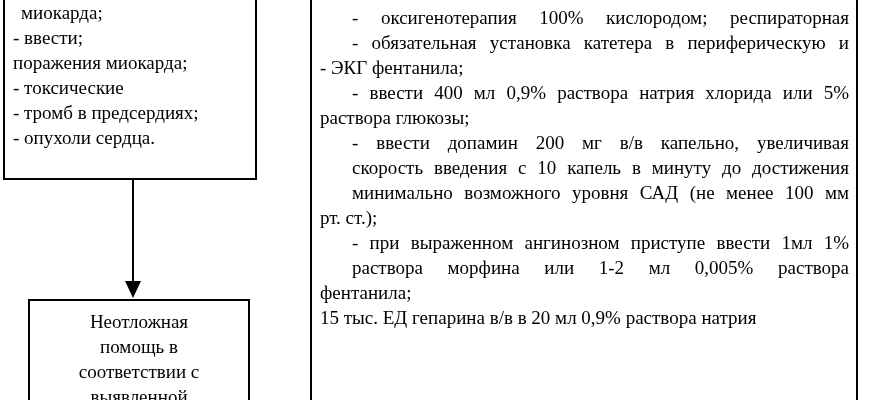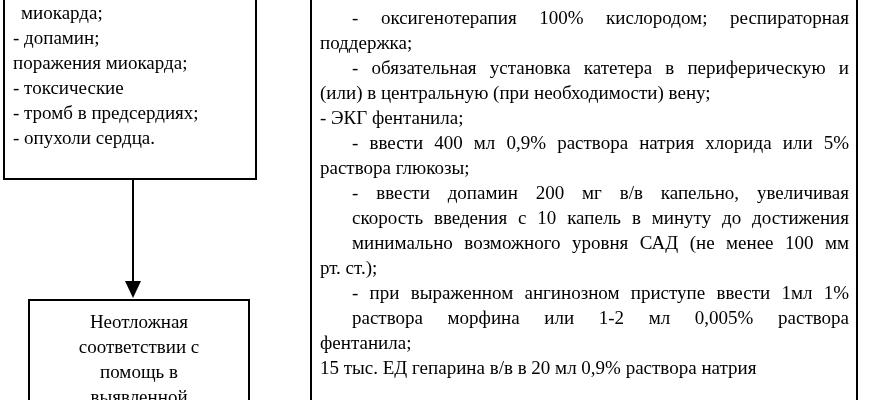--- a/index.html
+++ b/index.html
@@ -90,42 +90,40 @@
     border-top: 17px solid var(--ink);
   }
 </style>
 </head>
 <body>
 
 <div class="stage">
 
   <div class="box causes-box">
       <div class="line indent">миокарда;</div>
-      <div class="line">- допамин;</div>
+      <div class="line">- ввести;</div>
       <div class="line">поражения миокарда;</div>
       <div class="line">- токсические</div>
       <div class="line">- тромб в предсердиях;</div>
       <div class="line">- опухоли сердца.</div>
     </div>
 
   <div class="arrow-line"></div>
   <div class="arrow-head"></div>
 
   <div class="box urgent-box">
       <div class="line">Неотложная</div>
+      <div class="line">помощь в</div>
       <div class="line">соответствии с</div>
-      <div class="line">помощь в</div>
       <div class="line">выявленной</div>
     </div>
 
   <div class="box treatment-box">
       <div class="line justify">- оксигенотерапия 100% кислородом; респираторная</div>
-      <div class="line">поддержка;</div>
       <div class="line justify">- обязательная установка катетера в периферическую и</div>
-      <div class="line">(или) в центральную (при необходимости) вену;</div>
       <div class="line">- ЭКГ фентанила;</div>
       <div class="line justify">- ввести 400 мл 0,9% раствора натрия хлорида или 5%</div>
       <div class="line">раствора глюкозы;</div>
       <div class="line justify">- ввести допамин 200 мг в/в капельно, увеличивая</div>
       <div class="line justify">скорость введения с 10 капель в минуту до достижения</div>
       <div class="line justify">минимально возможного уровня САД (не менее 100 мм</div>
       <div class="line">рт. ст.);</div>
       <div class="line justify">- при выраженном ангинозном приступе ввести 1мл 1%</div>
       <div class="line justify">раствора морфина или 1-2 мл 0,005% раствора</div>
       <div class="line">фентанила;</div>

